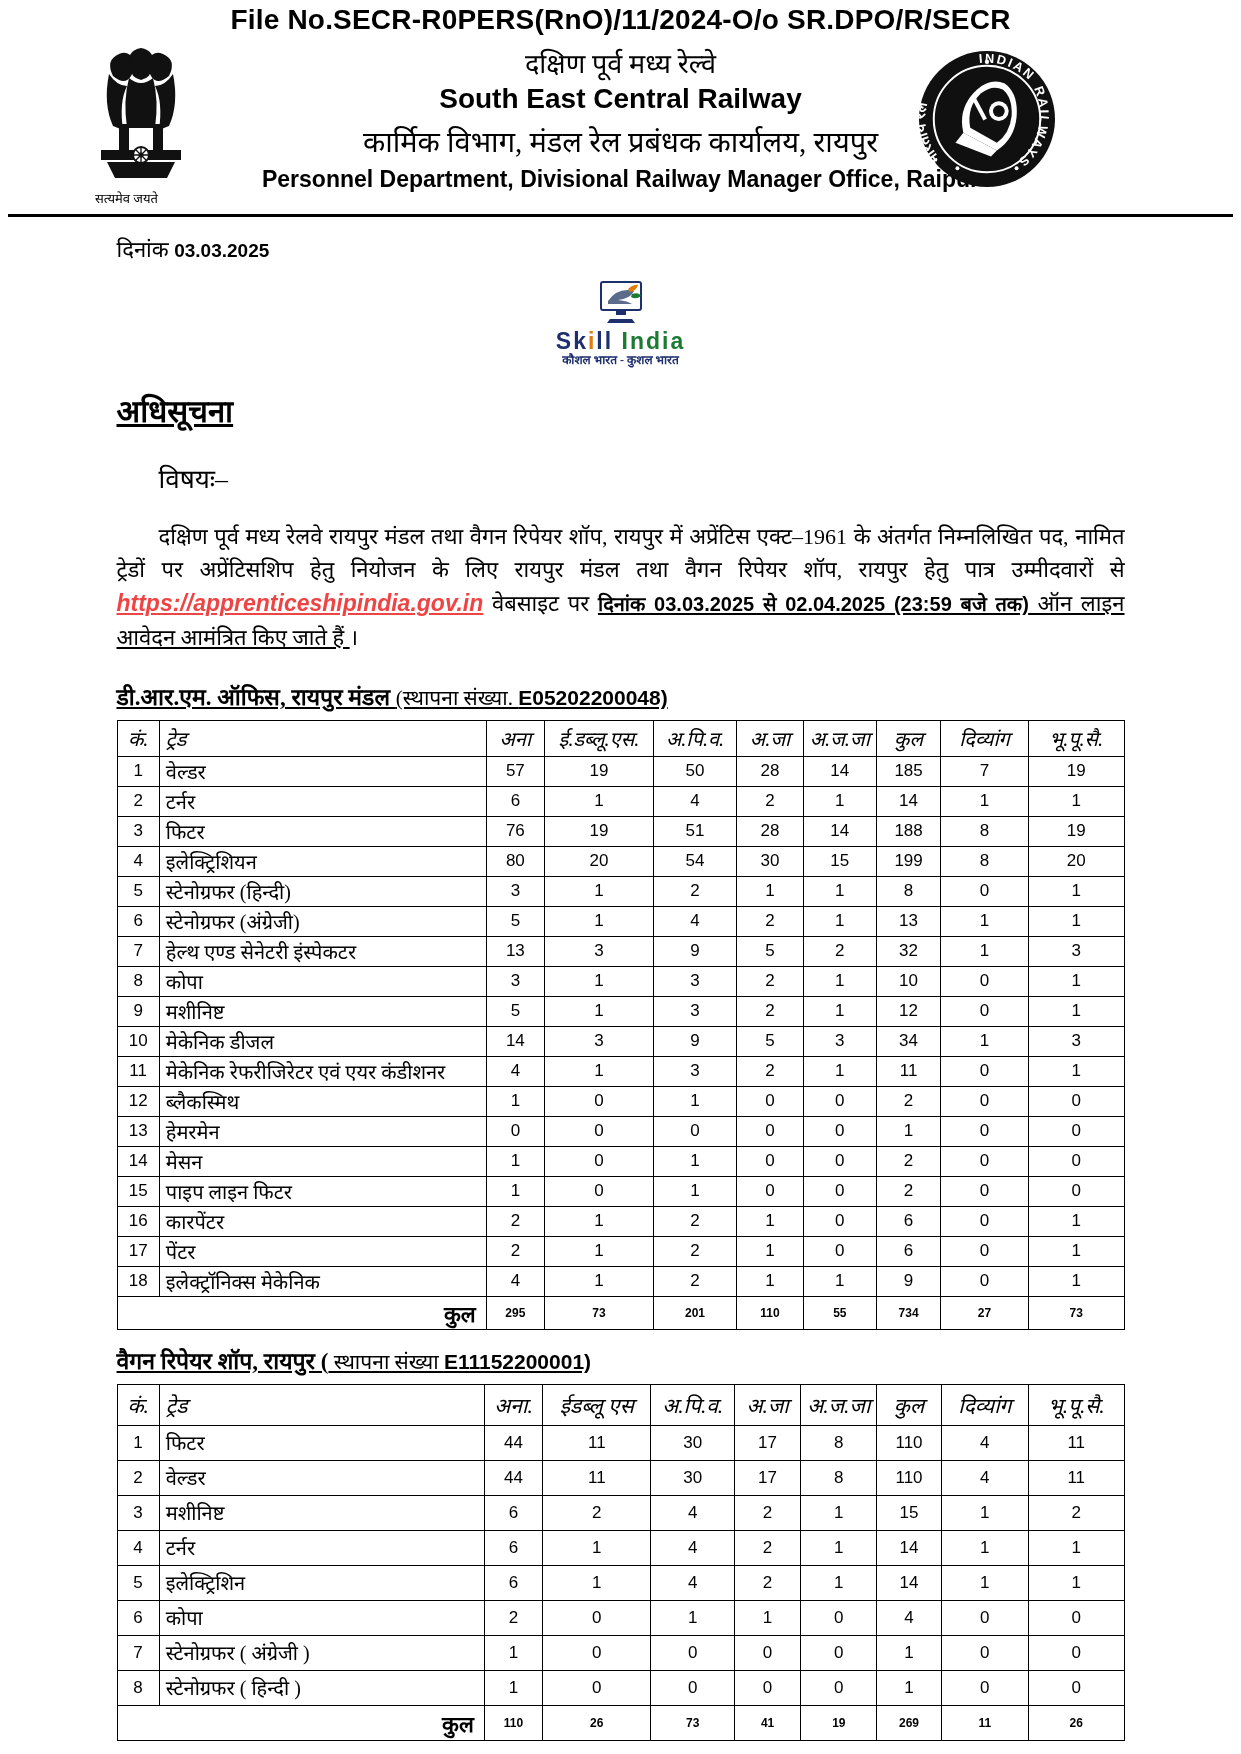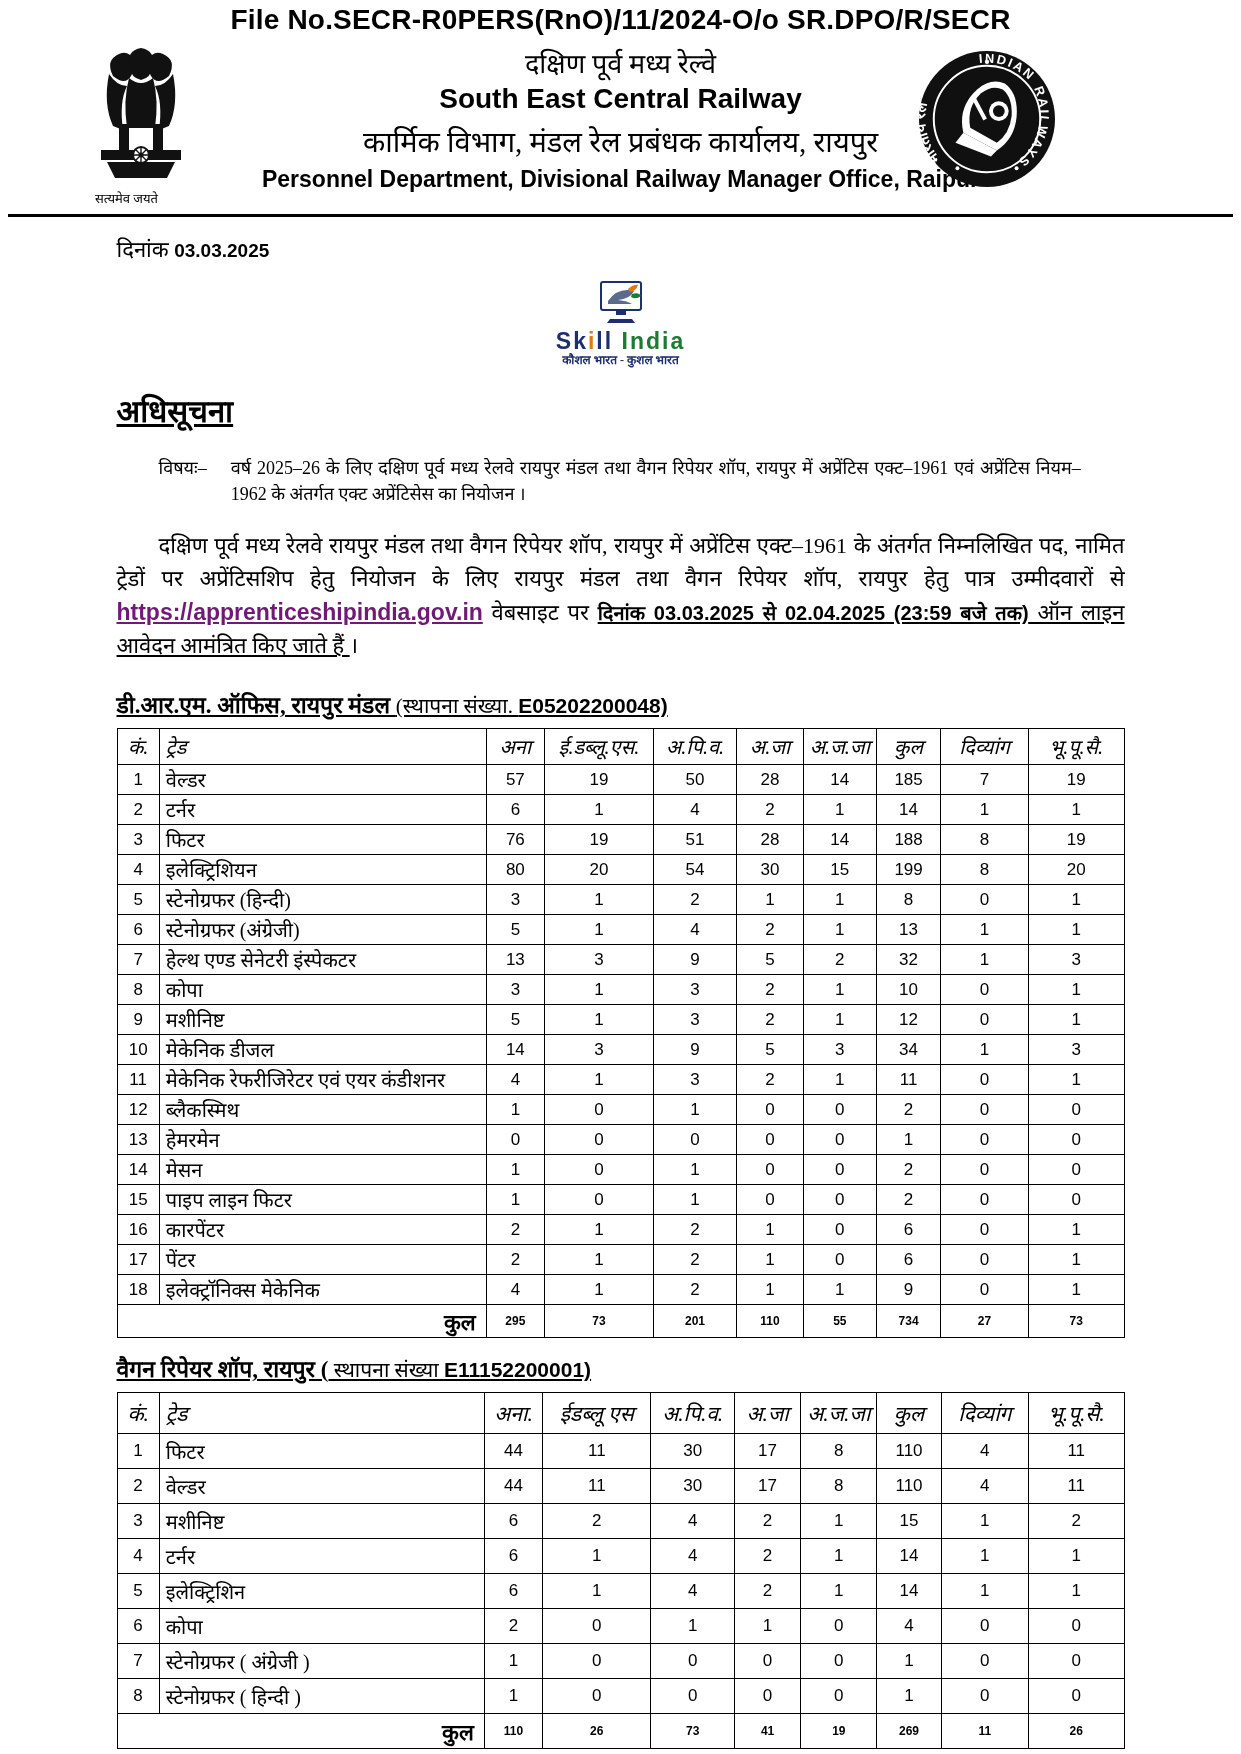--- a/index.html
+++ b/index.html
@@ -47,31 +47,31 @@
   }
   .skill-name .tri-o{color:#e07b10;}
   .skill-name .tri-g{color:#1c7a33;}
   .skill-tag{font-size:12px;color:#1e2f6d;font-weight:bold;margin-top:1px;}
 
   
   .notice-head{
     font-size:31px;font-weight:bold;
     text-decoration:underline;margin-top:22px;
   }
-  .subject{display:flex;font-size:18px;margin-top:24px;padding-left:42px;line-height:1.45;gap:12px;}
+  .subject{display:flex;font-size:26px;margin-top:30px;padding-left:42px;line-height:1.45;}
   .subject-label{white-space:nowrap;margin-right:12px;}
   .subject-text{width:850px;text-align:justify;}
   .body-para{
     font-size:22px;margin-top:22px;text-align:justify;line-height:1.5;
     text-indent:42px;
   }
   .u{text-decoration:underline;}
   .url{
     font-family:"Liberation Sans","DejaVu Sans",sans-serif;
-    font-weight:bold;font-size:23px;text-decoration:underline;color:#701a75;
+    font-weight:bold;font-size:23px;text-decoration:underline;color:#ef4444;font-style:italic;
   }
   .bold-dates{font-family:"Liberation Sans","DejaVu Sans",sans-serif;font-weight:bold;font-size:20px;}
 
   
   .tbl-title{font-size:23px;margin-top:26px;text-decoration:underline;}
   .tbl-title .tb{font-weight:bold;}
   .tbl-title .tn{font-size:21px;}
   .tbl-title .te{font-family:"Liberation Sans","DejaVu Sans",sans-serif;font-weight:bold;font-size:21px;}
   table.vac{
     border-collapse:collapse;width:100%;margin-top:8px;
@@ -204,21 +204,20 @@
         <path d="M18 38 h22 l3 4 h-28 z" fill="#1e2f6d"></path>
       </svg>
       <div class="skill-name"><span>Sk</span><span class="tri-o">i</span><span>ll</span><span class="tri-g"> India</span></div>
       <div class="skill-tag">कौशल भारत - कुशल भारत</div>
     </div>
 
     <div class="notice-head">अधिसूचना</div>
 
     <div class="subject">
       <span class="subject-label">विषयः–</span>
-      <span class="subject-text">वर्ष 2025–26 के लिए दक्षिण पूर्व मध्य रेलवे रायपुर मंडल तथा वैगन रिपेयर शॉप, रायपुर में अप्रेंटिस एक्ट–1961 एवं अप्रेंटिस नियम–1962 के अंतर्गत एक्ट अप्रेंटिसेस का नियोजन ।</span>
     </div>
 
     <div class="body-para"><span>दक्षिण पूर्व मध्य रेलवे रायपुर मंडल तथा वैगन रिपेयर शॉप, रायपुर में अप्रेंटिस एक्ट–1961 के अंतर्गत निम्नलिखित पद, नामित ट्रेडों पर अप्रेंटिसशिप हेतु नियोजन के लिए रायपुर मंडल तथा वैगन रिपेयर शॉप, रायपुर हेतु पात्र उम्मीदवारों से </span><a class="url" href="#">https://apprenticeshipindia.gov.in</a><span> वेबसाइट पर </span><span class="u"><span class="bold-dates">दिनांक 03.03.2025 से 02.04.2025 (23:59 बजे तक)</span><span> ऑन लाइन आवेदन आमंत्रित किए जाते हैं </span></span><span>।</span></div>
 
     <div class="tbl-title">
       <span class="tb">डी.आर.एम. ऑफिस, रायपुर मंडल </span><span class="tn">(स्थापना संख्या. </span><span class="te">E05202200048)</span>
     </div>
 
     <table class="vac" id="table1">
       <colgroup>

